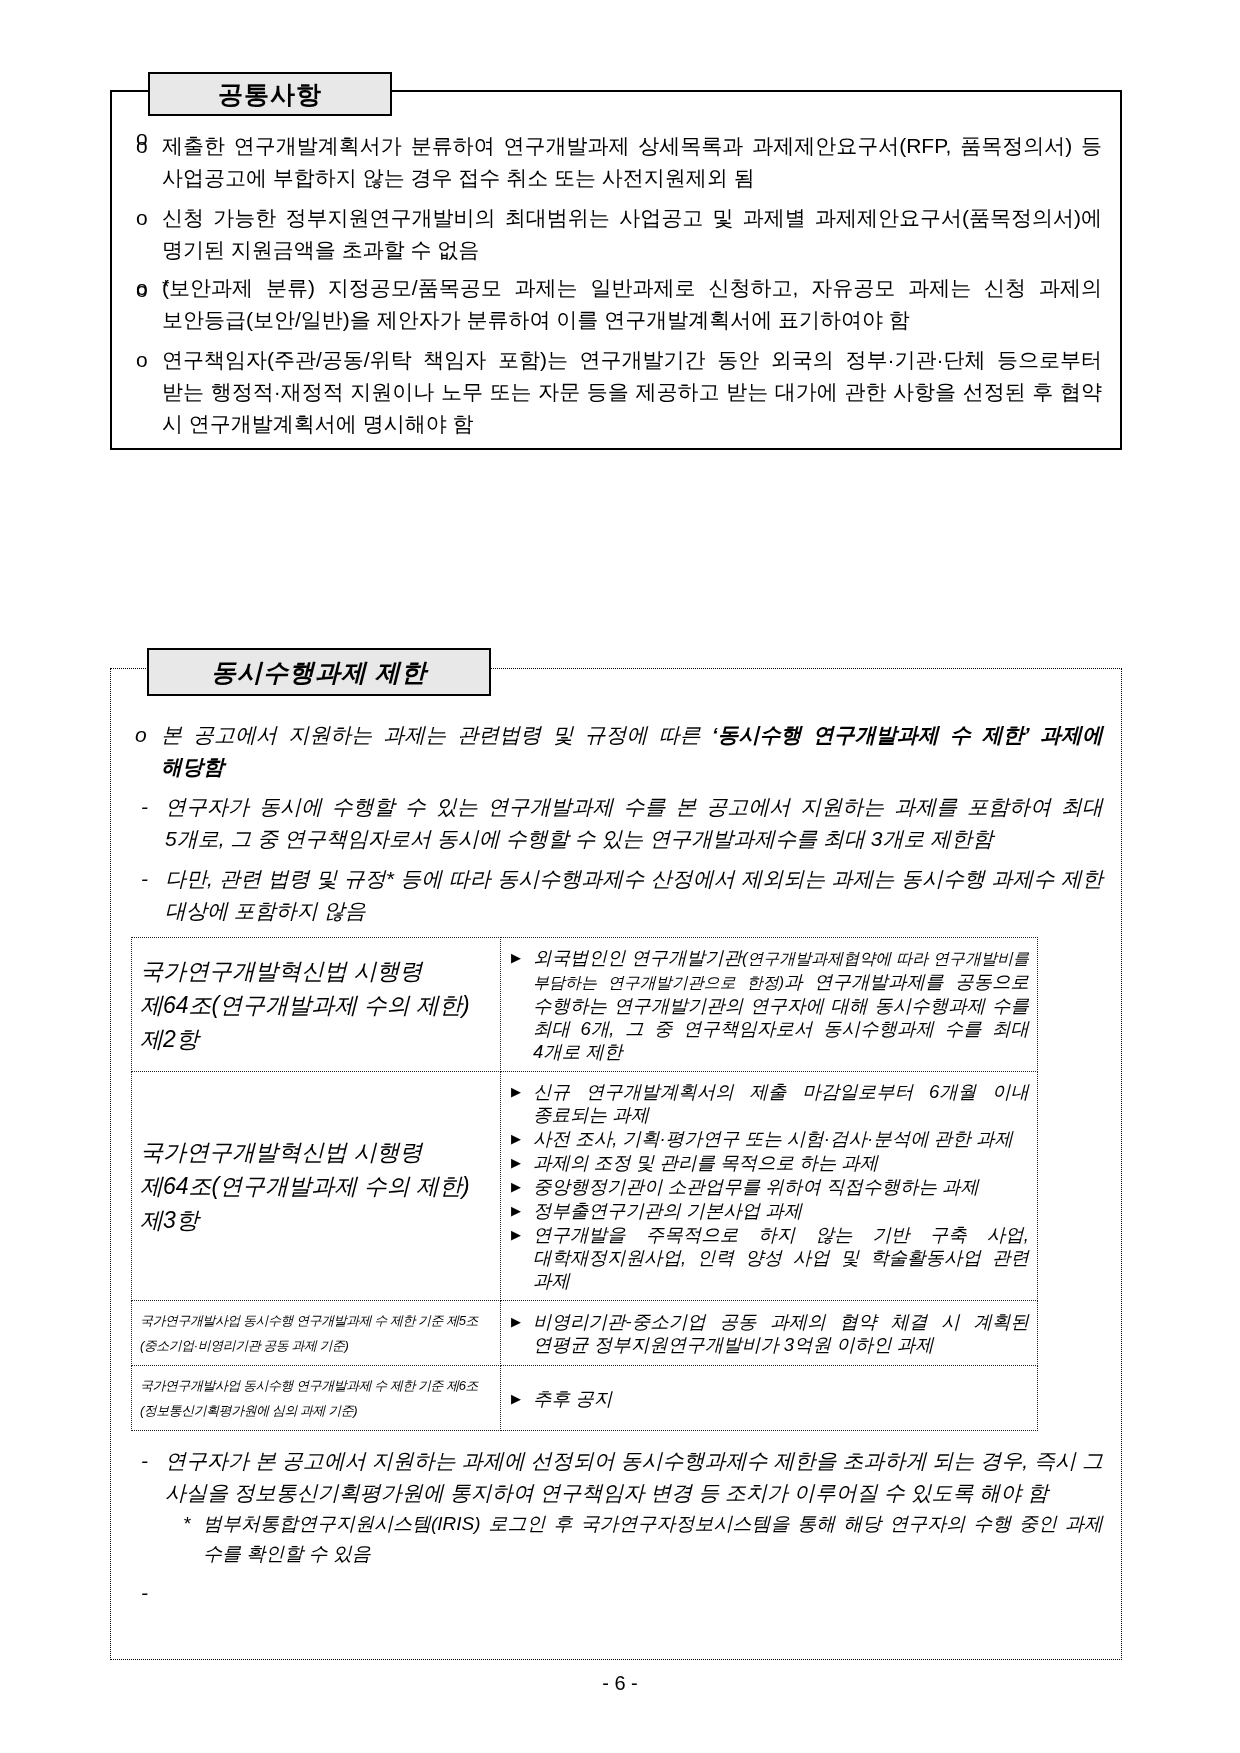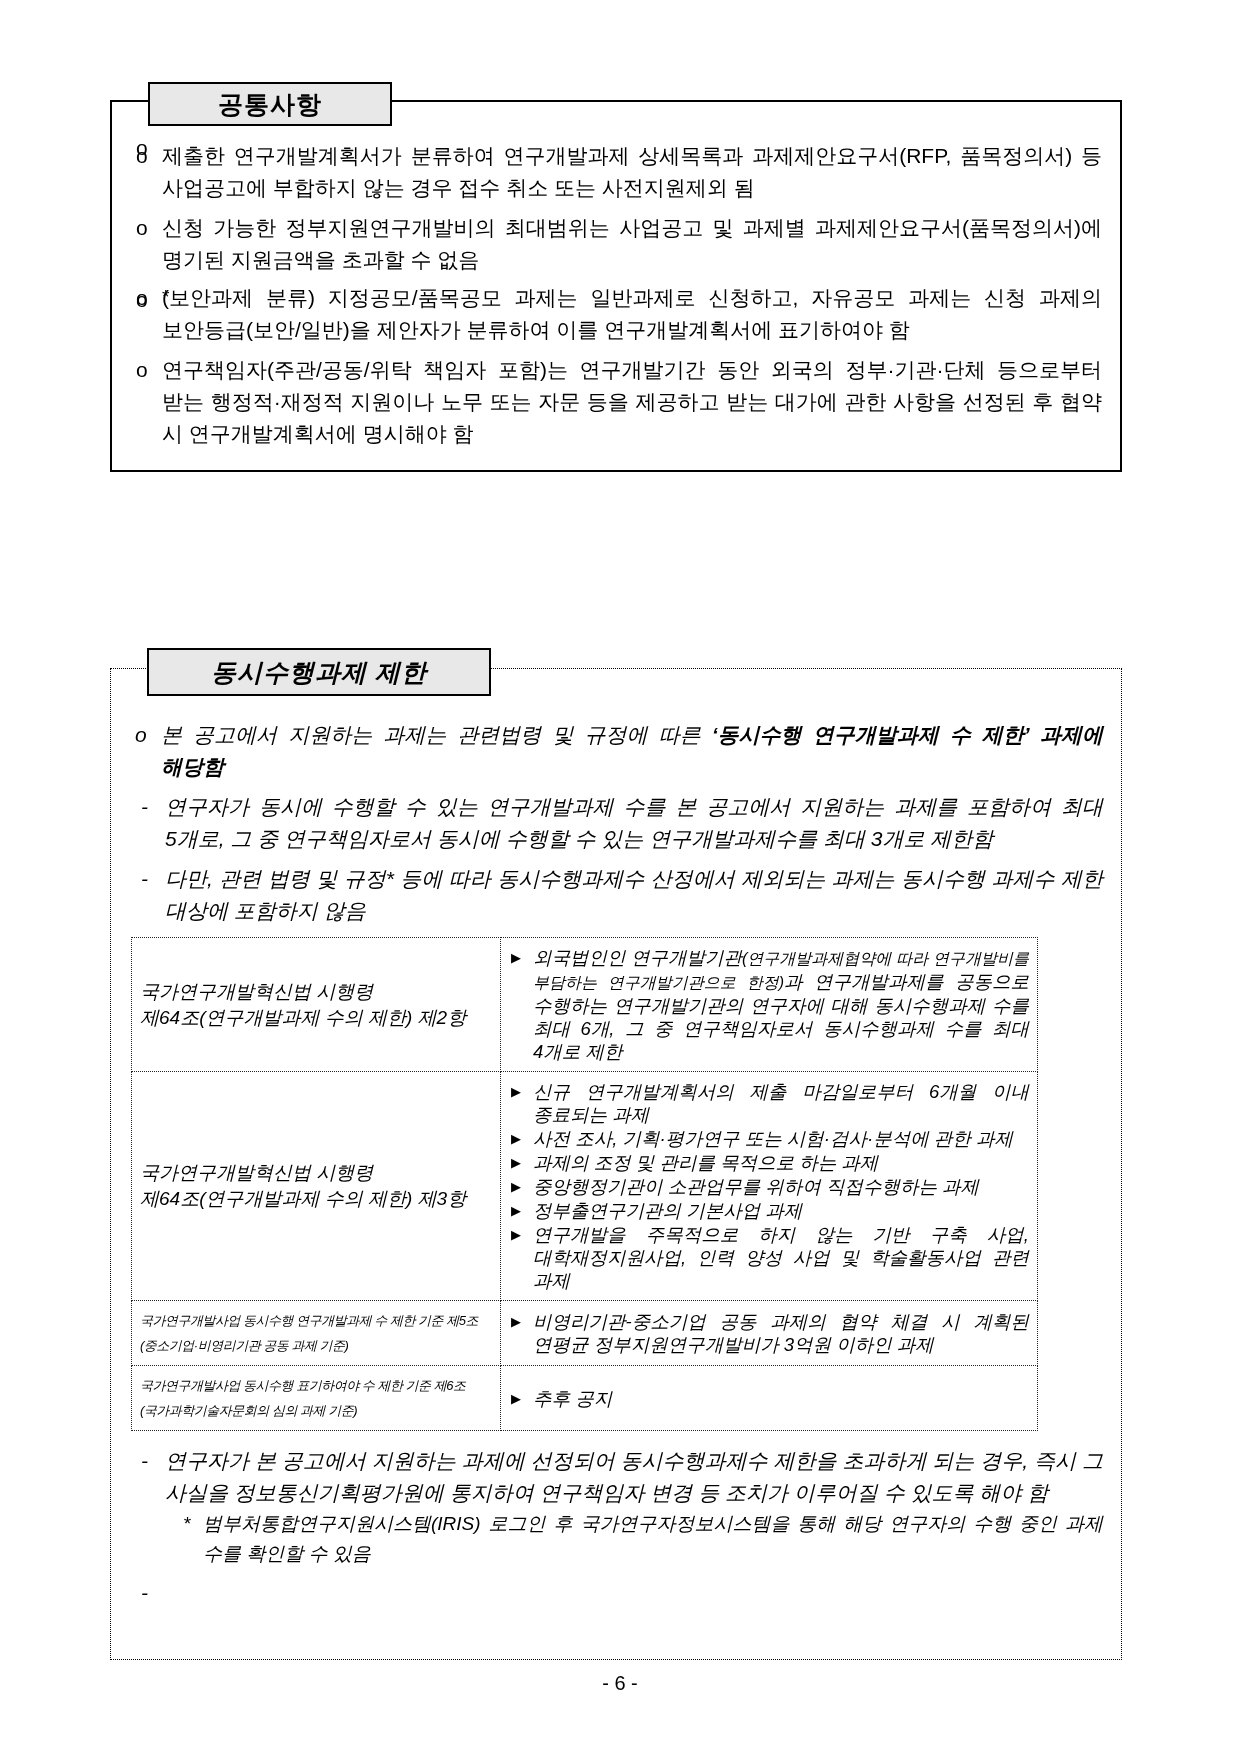--- a/index.html
+++ b/index.html
@@ -5,21 +5,21 @@
   html,body{margin:0;padding:0;background:#fff;}
   .page{
     position:relative;
     width:1240px;height:1753px;
     background:#ffffff;
     font-family:"Liberation Sans","DejaVu Sans",sans-serif;
     color:#000;
     overflow:hidden;
   }
   .box{position:absolute;left:110px;width:1012px;box-sizing:border-box;background:#fff;}
-  .box.solid{top:100px;border:2px solid #000;padding:30px 18px 20px 14px;}
+  .box.solid{top:90px;border:2px solid #000;padding:30px 18px 8px 14px;}
   .box.dotted{top:668px;height:992px;border:1.6px dotted #000;padding:50px 18px 12px 14px;font-style:italic;}
   .sec-header{
     position:absolute;top:-20px;left:36px;
     background:#e8e8e8;border:2px solid #000;
     font-weight:bold;font-size:25px;line-height:40px;
     padding:0 68px;white-space:nowrap;letter-spacing:1px;
   }
   .box.dotted .sec-header{top:-21px;padding:2px 62px;}
   
   .li{position:relative;padding-left:36px;font-size:21px;line-height:32px;
@@ -28,21 +28,21 @@
   .li.dash{padding-left:40px;}
   .li.dash .mk{left:16px;}
   .note{position:relative;padding-left:58px;font-size:19px;line-height:30px;
         text-align:justify;word-break:keep-all;margin:-2px 0 6px 0;}
   .note .mk{position:absolute;left:36px;top:0;}
   .note .u{text-decoration:underline;text-underline-offset:4px;}
   .b{font-weight:bold;}
   
   table.ltable{border-collapse:collapse;margin:10px 0 14px 6px;width:872px;table-layout:fixed;}
   table.ltable td{border:1.6px dotted #222;vertical-align:middle;padding:7px 8px;}
-  td.lcell{width:352px;font-size:19px;line-height:26px;white-space:pre-line;
+  td.lcell{width:352px;font-size:23px;line-height:34px;white-space:pre-line;
            word-break:keep-all;padding-left:12px;}
   td.lcell.sm{font-size:13px;line-height:25px;letter-spacing:-0.5px;}
   td.rcell{width:520px;font-size:18.5px;line-height:23px;}
   .tli{position:relative;padding-left:24px;text-align:justify;word-break:keep-all;margin:1px 0;}
   .tli .tmk{position:absolute;left:2px;top:0;font-size:13px;line-height:23px;}
   .tli .small{font-size:16px;}
   .footer{position:absolute;top:1672px;left:0;width:100%;text-align:center;
           font-size:20px;color:#000;}
 </style>
 </head>
@@ -132,21 +132,21 @@
           <div class="tli"><span class="tmk">▶</span><span>연구개발을 주목적으로 하지 않는 기반 구축 사업, 대학재정지원사업, 인력 양성 사업 및 학술활동사업 관련 과제</span></div>
         </td>
       </tr>
       <tr>
         <td class="lcell sm">국가연구개발사업 동시수행 연구개발과제 수 제한 기준 제5조(중소기업·비영리기관 공동 과제 기준)</td>
         <td class="rcell">
           <div class="tli"><span class="tmk">▶</span><span>비영리기관-중소기업 공동 과제의 협약 체결 시 계획된 연평균 정부지원연구개발비가 3억원 이하인 과제</span></div>
         </td>
       </tr>
       <tr>
-        <td class="lcell sm">국가연구개발사업 동시수행 표기하여야 수 제한 기준 제6조(국가과학기술자문회의 심의 과제 기준)</td>
+        <td class="lcell sm">국가연구개발사업 동시수행 연구개발과제 수 제한 기준 제6조(정보통신기획평가원에 심의 과제 기준)</td>
         <td class="rcell">
           <div class="tli"><span class="tmk">▶</span><span>추후 공지</span></div>
         </td>
       </tr>
     </tbody>
       </table>
 
     <div class="li dash" style="margin-bottom:2px;">
       <span class="mk">-</span>
       <span class="txt">연구자가 본 공고에서 지원하는 과제에 선정되어 동시수행과제수 제한을 초과하게 되는 경우, 즉시 그 사실을 정보통신기획평가원에 통지하여 연구책임자 변경 등 조치가 이루어질 수 있도록 해야 함</span>

